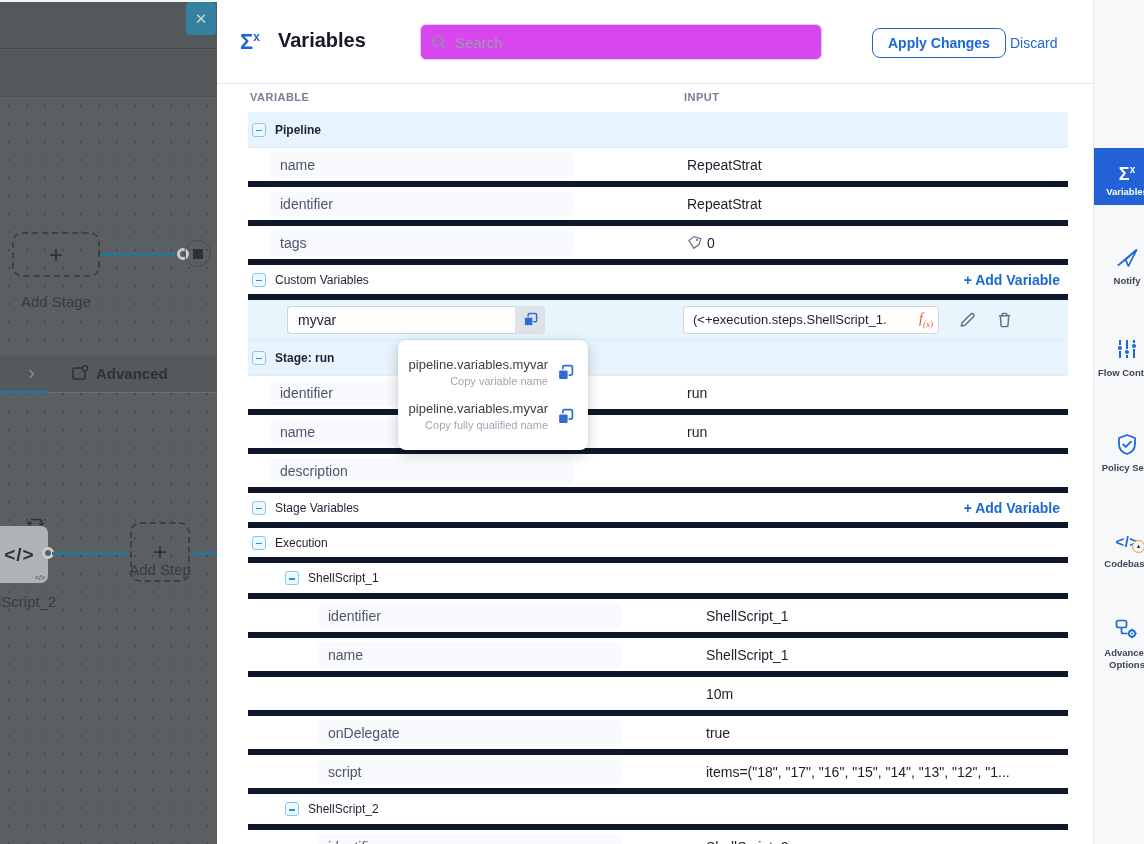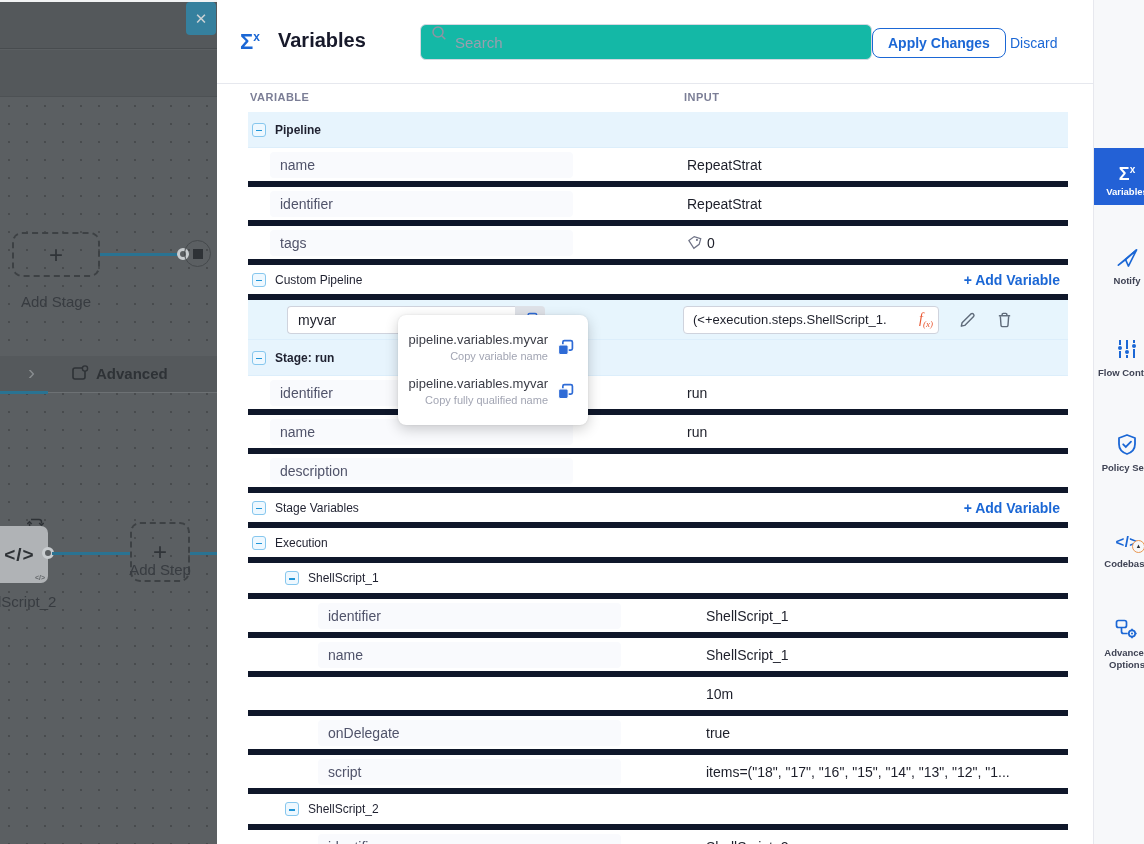--- a/index.html
+++ b/index.html
@@ -46,22 +46,22 @@
   .cv-chevron { position:absolute; left:28px; top:360px; font-size:21px; color:#888c8f; cursor:pointer; }
   .adv-tab { position:absolute; left:71px; top:364px; display:flex; align-items:center; gap:7px; cursor:pointer; }
   .adv-tab span { font-size:15px; font-weight:600; color:#2e3236; }
 
   
   .panel { position:absolute; left:217px; top:0; width:876px; height:844px; background:#fff; }
   .p-header { position:absolute; left:0; top:0; width:100%; height:84px; border-bottom:1px solid #e6e8ee; background:#fff; }
   .sigma-icon { position:absolute; left:23px; top:29px; font-size:22px; font-weight:700; color:#1b67d5; }
   .sigma-icon sup { font-size:12px; font-weight:700; }
   .p-title { position:absolute; left:61px; top:29px; font-size:20px; font-weight:700; color:#17192a; }
-  .search { position:absolute; left:203px; top:24px; width:452px; height:36px; border:1px solid #d6d8e1;
-            border-radius:6px; display:flex; padding-left:10px; background:#14b8a6; }
+  .search { position:absolute; left:203px; top:24px; width:402px; height:36px; border:1px solid #d6d8e1;
+            border-radius:6px; display:flex; align-items:center; padding-left:10px; background:#d946ef; }
   .search input { border:none; outline:none; flex:1; margin-left:8px; font-size:15px; color:#30323f;
                   font-family:inherit; background:transparent; }
   .search input::placeholder { color:#9a9eae; }
   .apply-btn { position:absolute; left:655px; top:28px; height:30px; padding:0 15px; background:#fff;
                border:1.5px solid #1b67d5; border-radius:8px; color:#1b67d5; font-size:14px; font-weight:600;
                font-family:inherit; cursor:pointer; }
   .discard-link { position:absolute; left:793px; top:35px; color:#1b67d5; font-size:14px; font-weight:500; cursor:pointer; }
 
   .table { position:absolute; left:31px; top:84px; width:820px; height:760px; overflow:hidden; }
   .thead { position:relative; height:28px; }
@@ -94,21 +94,21 @@
   .cv-value { position:absolute; left:435px; width:256px; height:28px; border:1px solid #cfd3dd; border-radius:4px;
               background:#fff; display:flex; align-items:center; justify-content:space-between;
               padding:0 5px 0 9px; cursor:text; }
   .cv-value .txt { font-size:13px; color:#1d1f2a; white-space:nowrap; overflow:hidden; }
   .fx { flex:none; color:#e8542e; font-family:"Liberation Serif","DejaVu Serif",serif; font-style:italic;
         font-size:14px; padding-left:4px; cursor:pointer; }
   .fx sub { font-size:9px; }
   .icon-btn { position:absolute; top:50%; transform:translateY(-50%); cursor:pointer; line-height:0; }
   .cv-edit { left:710px; } .cv-del { left:748px; }
 
-  .dropdown { position:absolute; left:181px; top:315px; width:190px; padding:10px 0 12px; background:#fff;
+  .dropdown { position:absolute; left:181px; top:340px; width:190px; padding:10px 0 12px; background:#fff;
               border-radius:8px; box-shadow:0 4px 14px rgba(0,0,0,0.20), 0 0 2px rgba(0,0,0,0.10); z-index:50; }
   .dd-item { display:flex; align-items:center; justify-content:flex-end; gap:9px; padding:7px 14px 7px 10px; cursor:pointer; }
   .dd-text { text-align:right; }
   .dd-name { font-size:13px; color:#3a3c46; }
   .dd-caption { font-size:11px; color:#a2a5b3; margin-top:3px; }
 
   
   .rightbar { position:absolute; left:1093px; top:0; width:51px; height:844px; background:#f7f8fa;
               border-left:1px solid #e7e8ee; overflow:hidden; }
   .sb-item { position:absolute; left:0; width:66px; text-align:center; cursor:pointer; }
@@ -225,21 +225,21 @@
           <svg width="15" height="15" viewBox="0 0 16 16">
             <path d="M1.8 6.8 L6.8 1.8 L14 3 L13.2 9.2 L8.2 14.2 Z" transform="rotate(8 8 8)" fill="none" stroke="#6e7285" stroke-width="1.3"></path>
             <circle cx="10.6" cy="5.2" r="1.1" fill="#6e7285"></circle>
           </svg>
           <span>0</span>
         </div>
       </div>
 
       <div class="row section lvl1 h35">
         <span class="minus"></span>
-        <span class="sec-label">Custom Pipeline</span>
+        <span class="sec-label">Custom Variables</span>
         <span class="add-link">+ Add Variable</span>
       </div>
       <div class="row cvrow h40">
         <input class="cv-input" readonly="" value="myvar" style="">
         <div class="cv-copy">
           <svg width="15" height="15" viewBox="0 0 16 16">
             <rect x="5.5" y="1.5" width="9" height="9" rx="1.5" fill="none" stroke="#2e6bd6" stroke-width="1.6"></rect>
             <rect x="1.5" y="5.5" width="9" height="9" rx="1.5" fill="#2e6bd6" stroke="#dfe2e8" stroke-width="1"></rect>
           </svg>
         </div>

